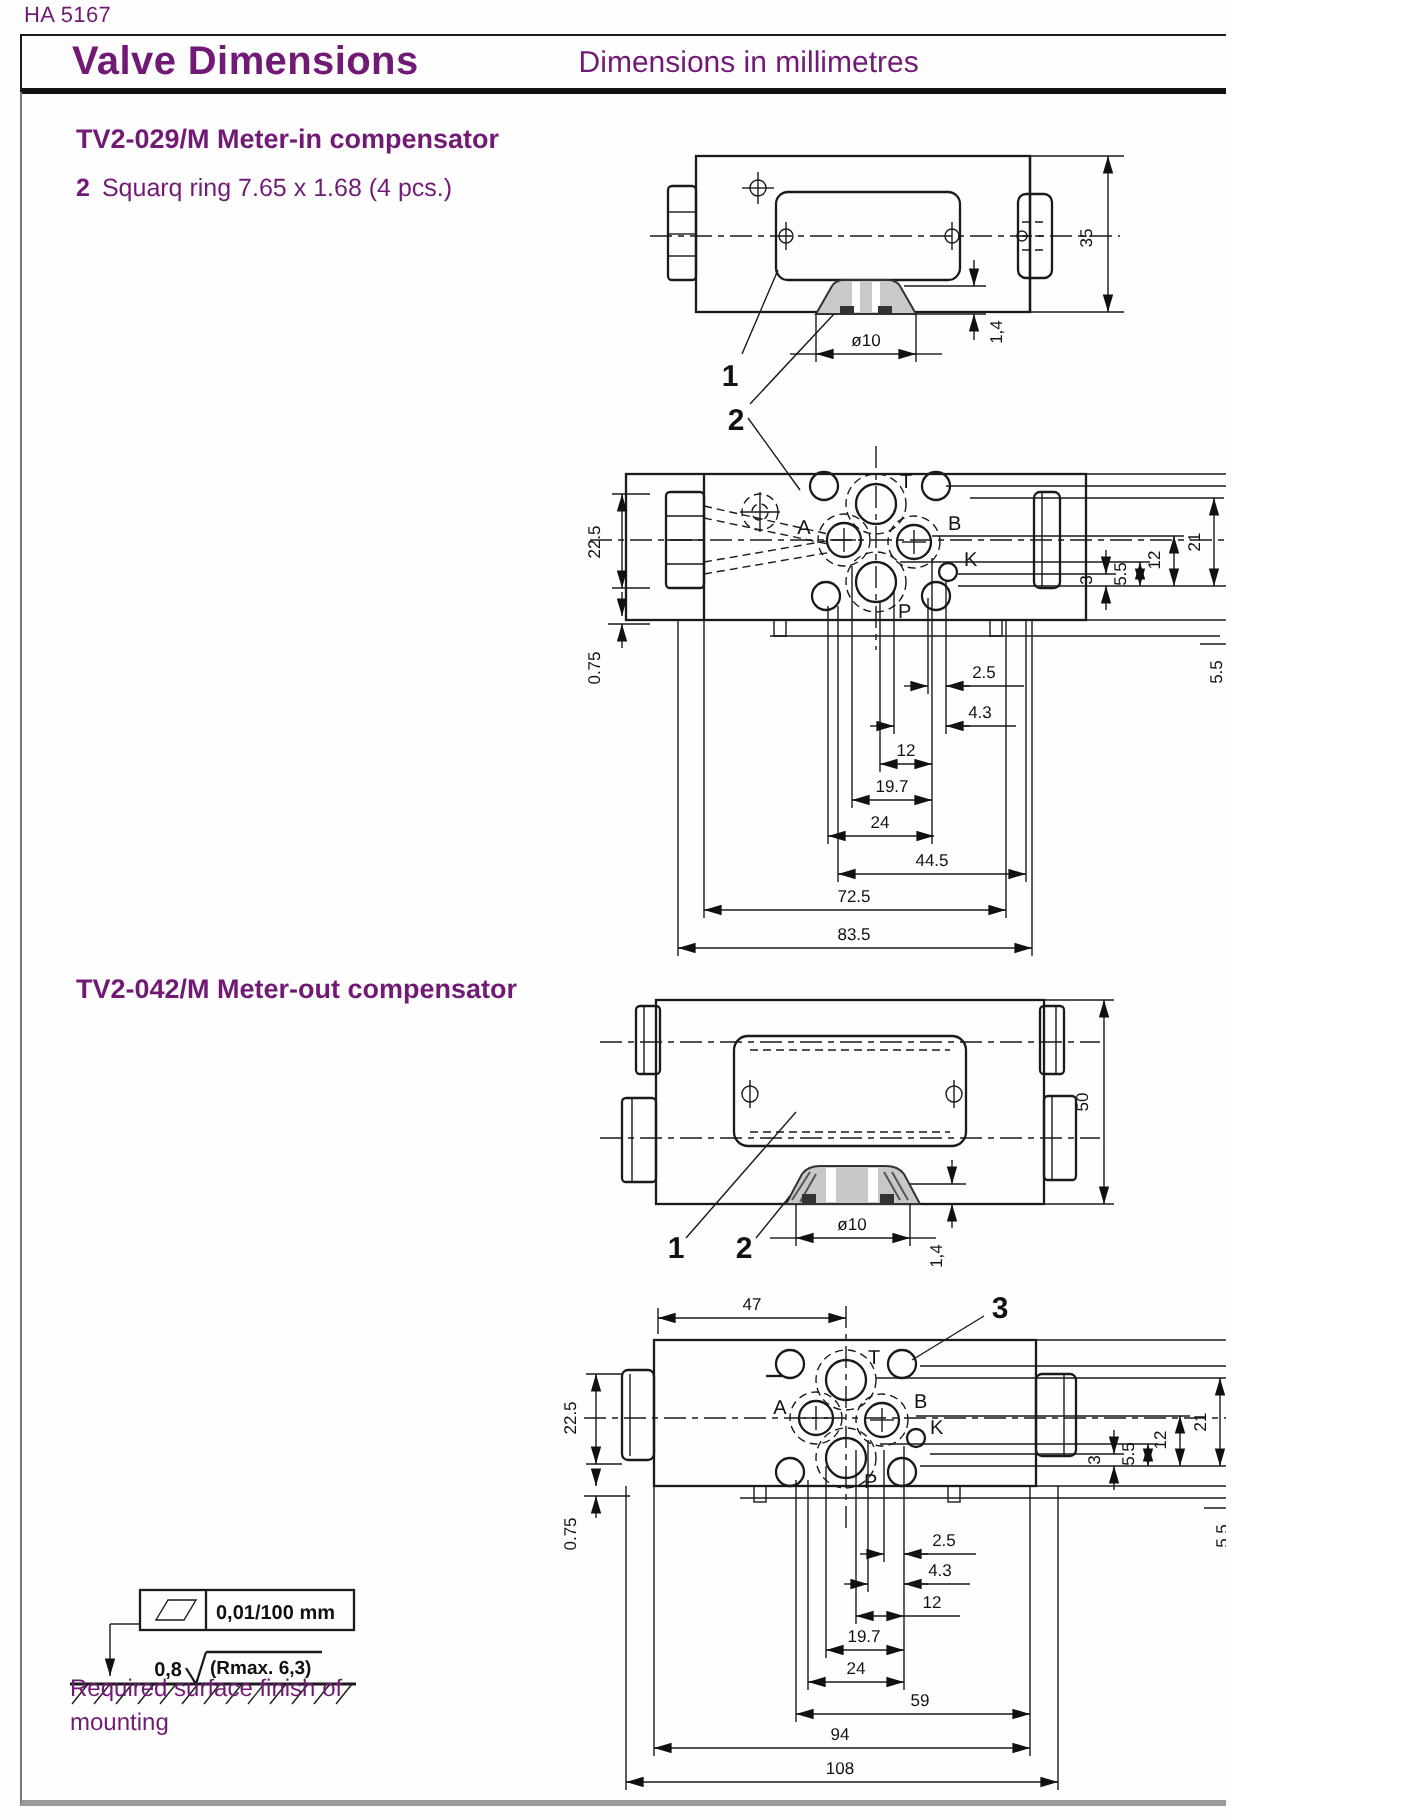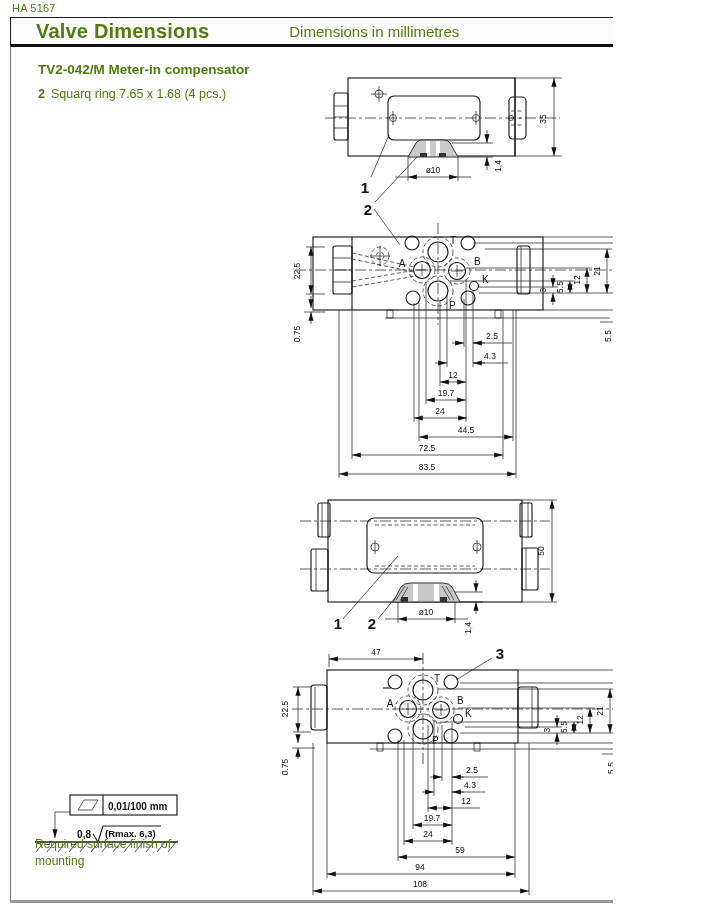--- a/index.html
+++ b/index.html
@@ -1,17 +1,17 @@
 <!DOCTYPE html>
 <html><head>
 <meta charset="utf-8">
 <style>
   html,body{margin:0;padding:0;background:#fff;}
   .page{position:relative;width:613px;height:910px;background:#fefefe;overflow:hidden;
-        font-family:"Liberation Sans",sans-serif;color:#4d7c0f;}
+        font-family:"Liberation Sans",sans-serif;color:#701a75;}
   .abs{position:absolute;}
   .docref{left:12px;top:2px;font-size:11px;letter-spacing:.2px;}
   .titlebar{left:10px;top:17px;width:677px;height:26px;border:1.5px solid #1c1c1c;
             border-bottom:3px solid #111;background:#fdfdfd;display:flex;align-items:center;}
   .titletext{font-size:20px;font-weight:700;margin-left:25px;letter-spacing:.2px;}
   .units{font-size:15px;margin-left:80px;}
   .frame{left:10px;top:46px;width:685px;height:854px;border-left:1.5px solid #777;
          border-right:3px solid #9a9a9a;border-bottom:3px solid #9a9a9a;}
   .secheading{font-size:13.5px;font-weight:700;}
   .legend{left:38px;top:86px;font-size:12.5px;line-height:17px;}
@@ -48,21 +48,21 @@
 
   <div class="abs docref">HA 5167</div>
 
   <div class="abs titlebar">
     <span class="titletext">Valve Dimensions</span>
     <span class="units">Dimensions in millimetres</span>
   </div>
 
   <div class="abs frame"></div>
 
-  <div class="abs secheading" style="left:38px;top:62px">TV2-042/M Meter-in compensator</div>
+  <div class="abs secheading" style="left:38px;top:62px">TV2-029/M Meter-in compensator</div>
 
   <div class="abs legend">
     <div class="row">
       <span class="lnum">2</span><span>Squarq ring 7.65 x 1.68 (4 pcs.)</span>
     </div>
   </div>
 
   <svg class="abs" style="left:325px;top:62px" width="260" height="158" viewBox="0 0 260 158">
     <g>
       <rect x="23" y="16" width="167" height="78" class="ln"></rect>
@@ -235,20 +235,21 @@
       <text class="dim" x="160" y="219" text-anchor="middle">24</text>
       <line x1="139" y1="242" x2="233" y2="242" class="tn d2"></line>
       <text class="dim" x="186" y="238" text-anchor="middle">44.5</text>
       <line x1="72" y1="260" x2="223" y2="260" class="tn d2"></line>
       <text class="dim" x="147" y="256" text-anchor="middle">72.5</text>
       <line x1="59" y1="279" x2="236" y2="279" class="tn d2"></line>
       <text class="dim" x="147" y="275" text-anchor="middle">83.5</text>
     </g>
   </svg>
 
+  <div class="abs secheading" style="left:38px;top:487px">TV2-042/M Meter-out compensator</div>
 
   <svg class="abs" style="left:295px;top:492px" width="300" height="160" viewBox="0 0 300 160">
     <g>
       <rect x="33" y="8" width="194" height="102" class="ln"></rect>
       <rect x="23" y="11" width="12" height="34" rx="2" class="ln"></rect>
       <line x1="27" y1="11" x2="27" y2="45" class="tn"></line>
       <rect x="16" y="57" width="17" height="42" rx="2" class="ln"></rect>
       <line x1="21" y1="57" x2="21" y2="99" class="tn"></line>
       <rect x="225" y="11" width="12" height="34" rx="2" class="ln"></rect>
       <line x1="233" y1="11" x2="233" y2="45" class="tn"></line>

